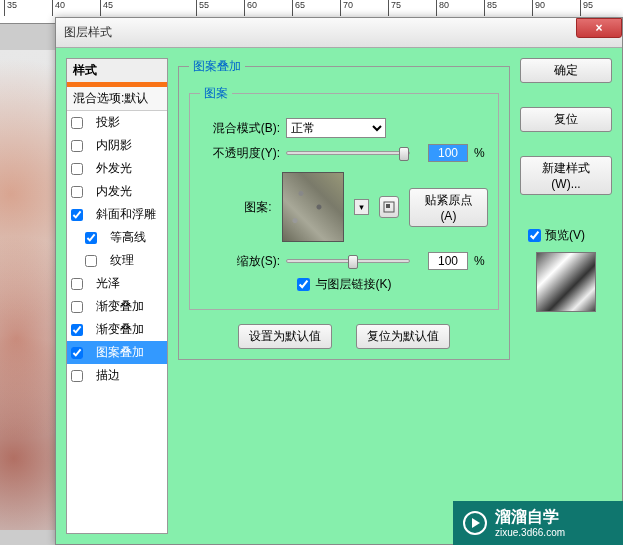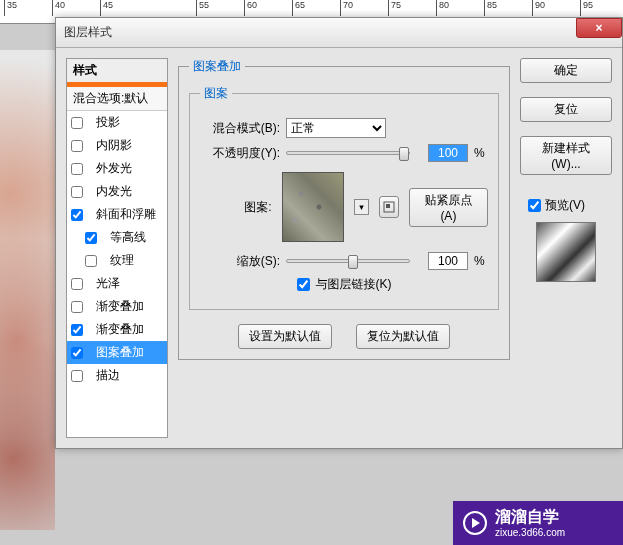--- a/index.html
+++ b/index.html
@@ -11,21 +11,21 @@
   .ruler-tick { position: absolute; top: 0; height: 16px; border-left: 1px solid #555; font-size: 9px; padding-left: 2px; color: #333; }
   
   
   .bg-art { position: absolute; left: 0; top: 50px; width: 55px; height: 480px; background: 
     radial-gradient(circle at 20% 30%, rgba(200,70,20,0.4) 0%, transparent 40%),
     radial-gradient(circle at 30% 60%, rgba(180,60,30,0.5) 0%, transparent 35%),
     radial-gradient(circle at 25% 85%, rgba(150,40,20,0.6) 0%, transparent 30%),
     linear-gradient(#e8e8e8,#d8d8d8); }
   
   
-  .dialog { position: absolute; left: 55px; top: 17px; width: 568px; height: 432px; background: #e5e5e5; border: 1px solid #888; box-shadow: 0 0 8px rgba(0,0,0,0.3); }
+  .dialog { position: absolute; left: 55px; top: 17px; width: 568px; height: 528px; background: #86efac; border: 1px solid #888; box-shadow: 0 0 8px rgba(0,0,0,0.3); }
   .titlebar { height: 30px; background: linear-gradient(#fafafa,#e2e2e2); border-bottom: 1px solid #aaa; display: flex; align-items: center; padding: 0 8px; position: relative; }
   .titlebar .title { font-size: 12px; color: #333; }
   .close-btn { position: absolute; right: 0; top: 0; width: 46px; height: 20px; background: linear-gradient(#e36f6f,#c83c3c); border: 1px solid #a02828; border-radius: 0 0 3px 3px; color: #fff; text-align: center; line-height: 18px; font-weight: bold; }
   
   .dialog-body { display: flex; padding: 10px; gap: 10px; height: calc(100% - 30px); }
   
   
   .style-panel { width: 102px; border: 1px solid #999; background: #fff; display: flex; flex-direction: column; }
   .style-header { background: #eee; border-bottom: 5px solid #f97316; padding: 3px 6px; text-align: left; font-weight: bold; }
   .style-sub { border-bottom: 1px solid #ccc; padding: 3px 6px; background: #f7f7f7; }
@@ -56,30 +56,30 @@
     radial-gradient(circle at 60% 50%, #666 2px, transparent 3px),
     radial-gradient(circle at 20% 70%, #999 2px, transparent 3px),
     linear-gradient(45deg,#6a6a5a,#a8a898,#7a7a6a,#989878); }
   .pattern-dd { width: 16px; height: 16px; border: 1px solid #888; background: #eee; text-align: center; line-height: 14px; font-size: 9px; }
   .mini-btn { width: 22px; height: 22px; border: 1px solid #888; background: linear-gradient(#fafafa,#ddd); border-radius: 3px; display: flex; align-items: center; justify-content: center; }
   .btn { border: 1px solid #888; background: linear-gradient(#fafafa,#e4e4e4); border-radius: 3px; padding: 3px 10px; cursor: default; }
   
   .btn-row { display: flex; gap: 24px; justify-content: center; margin-top: 14px; }
   
   
-  .right-col { width: 92px; display: flex; flex-direction: column; gap: 14px; align-items: stretch; }
+  .right-col { width: 92px; display: flex; flex-direction: column; gap: 24px; align-items: stretch; }
   .right-col .btn { width: 100%; text-align: center; }
   .preview-box { margin-top: 8px; }
   .preview-lbl { display: flex; align-items: center; gap: 4px; margin-left: 8px; }
   .preview-img { width: 60px; height: 60px; margin: 8px auto; background:
     linear-gradient(135deg,#555 0%,#fff 30%,#333 60%,#eee 80%,#444 100%);
     border: 1px solid #777; }
 
   
-  .watermark { position: absolute; right: 0; bottom: 0; width: 170px; height: 44px; background: #4c1d95; color: #fff; display: flex; align-items: center; padding: 17px 10px; gap: 8px; }
+  .watermark { position: absolute; right: 0; bottom: 0; width: 170px; height: 44px; background: #0f766e; color: #fff; display: flex; align-items: center; padding: 17px 10px; gap: 8px; }
   .watermark .logo { width: 24px; height: 24px; border: 2px solid #fff; border-radius: 50%; display: flex; align-items: center; justify-content: center; }
   .watermark .logo::after { content: ""; border-left: 8px solid #fff; border-top: 5px solid transparent; border-bottom: 5px solid transparent; margin-left: 2px; }
   .watermark .wtext { display: flex; flex-direction: column; line-height: 1.2; }
   .watermark .wtext .big { font-size: 16px; font-weight: bold; }
   .watermark .wtext .small { font-size: 10px; }
 </style>
 </head>
 <body>
 
 <div class="ruler">

